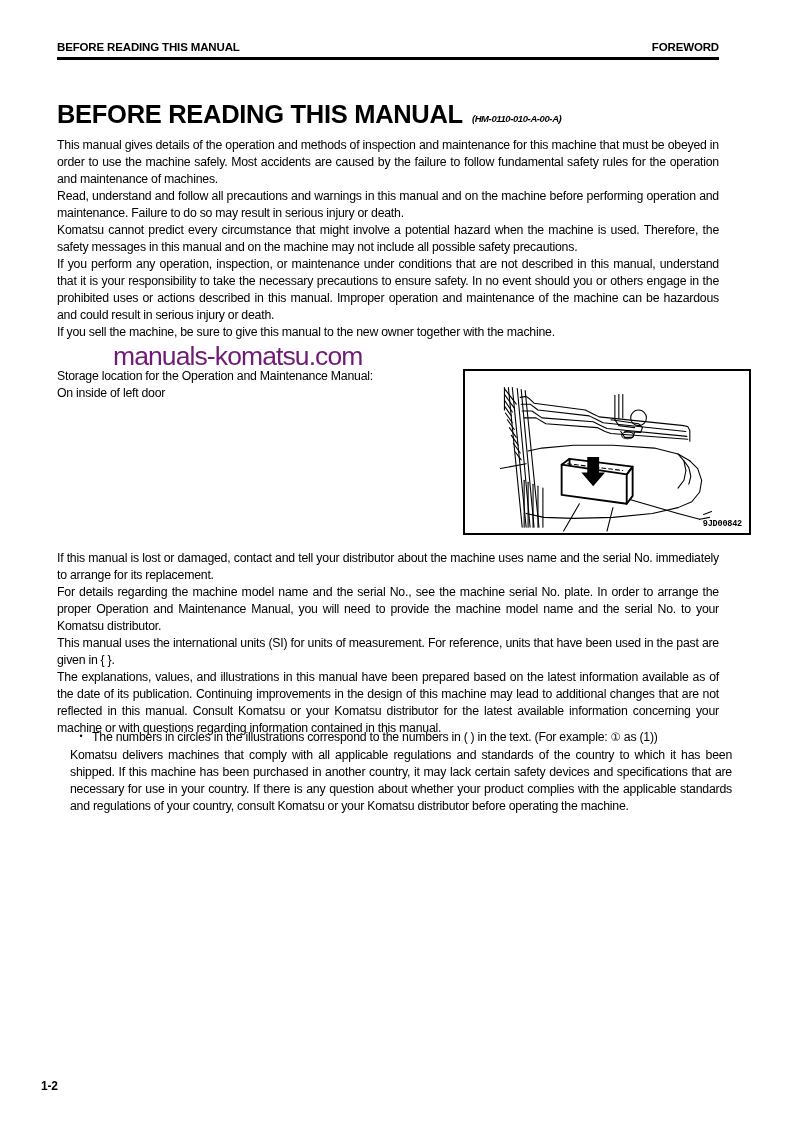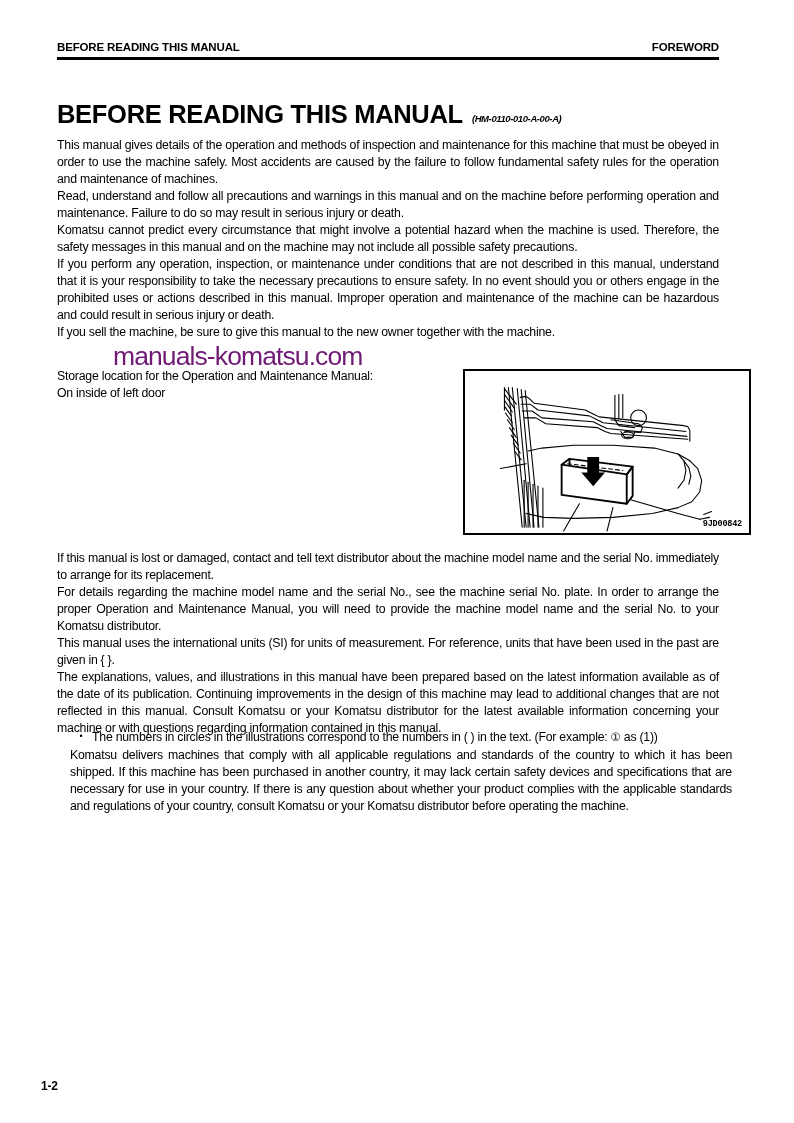--- a/index.html
+++ b/index.html
@@ -281,21 +281,21 @@
       </g>
 
       <g fill="#000000" stroke="none">
         <path d="M124 88 L136 88 L136 104 L142 104 L130 118 L118 104 L124 104 Z"></path>
       </g>
     </svg>
     <span class="figure-code">9JD00842</span>
   </div>
 
   <div class="body-block" id="block-lower">
-    <p>If this manual is lost or damaged, contact and tell text distributor about the machine model name and the serial No. immediately to arrange for its replacement.</p>
+    <p>If this manual is lost or damaged, contact and tell your distributor about the machine uses name and the serial No. immediately to arrange for its replacement.</p>
     <p>For details regarding the machine model name and the serial No., see the machine serial No. plate. In order to arrange the proper Operation and Maintenance Manual, you will need to provide the machine model name and the serial No. to your Komatsu distributor.</p>
     <p>This manual uses the international units (SI) for units of measurement. For reference, units that have been used in the past are given in { }.</p>
     <p>The explanations, values, and illustrations in this manual have been prepared based on the latest information available as of the date of its publication. Continuing improvements in the design of this machine may lead to additional changes that are not reflected in this manual. Consult Komatsu or your Komatsu distributor for the latest available information concerning your machine or with questions regarding information contained in this manual.</p>
   </div>
 
   <div class="body-block" id="block-bullet">
     <p>
       <span class="bullet-mark">•</span><span>The numbers in circles in the illustrations correspond to the numbers in ( ) in the text. (For example: </span><span class="circled">①</span><span> as (1))</span>
     </p>
     <p>Komatsu delivers machines that comply with all applicable regulations and standards of the country to which it has been shipped. If this machine has been purchased in another country, it may lack certain safety devices and specifications that are necessary for use in your country. If there is any question about whether your product complies with the applicable standards and regulations of your country, consult Komatsu or your Komatsu distributor before operating the machine.</p>

